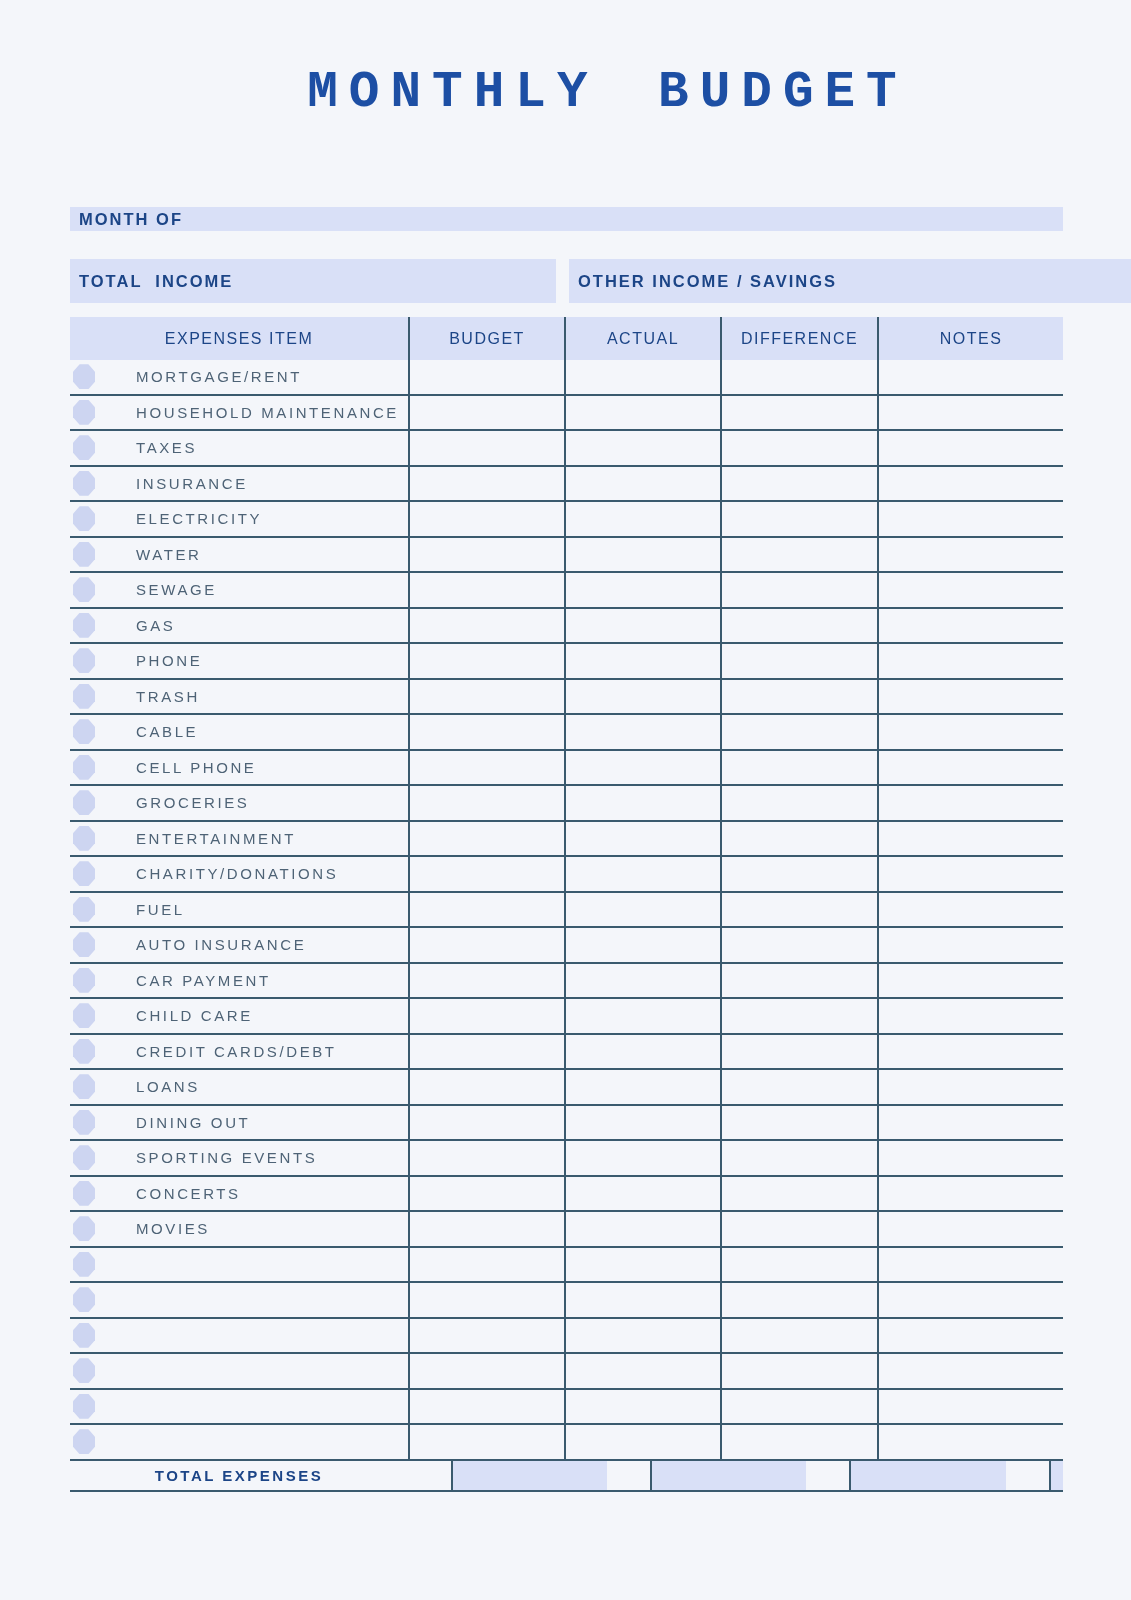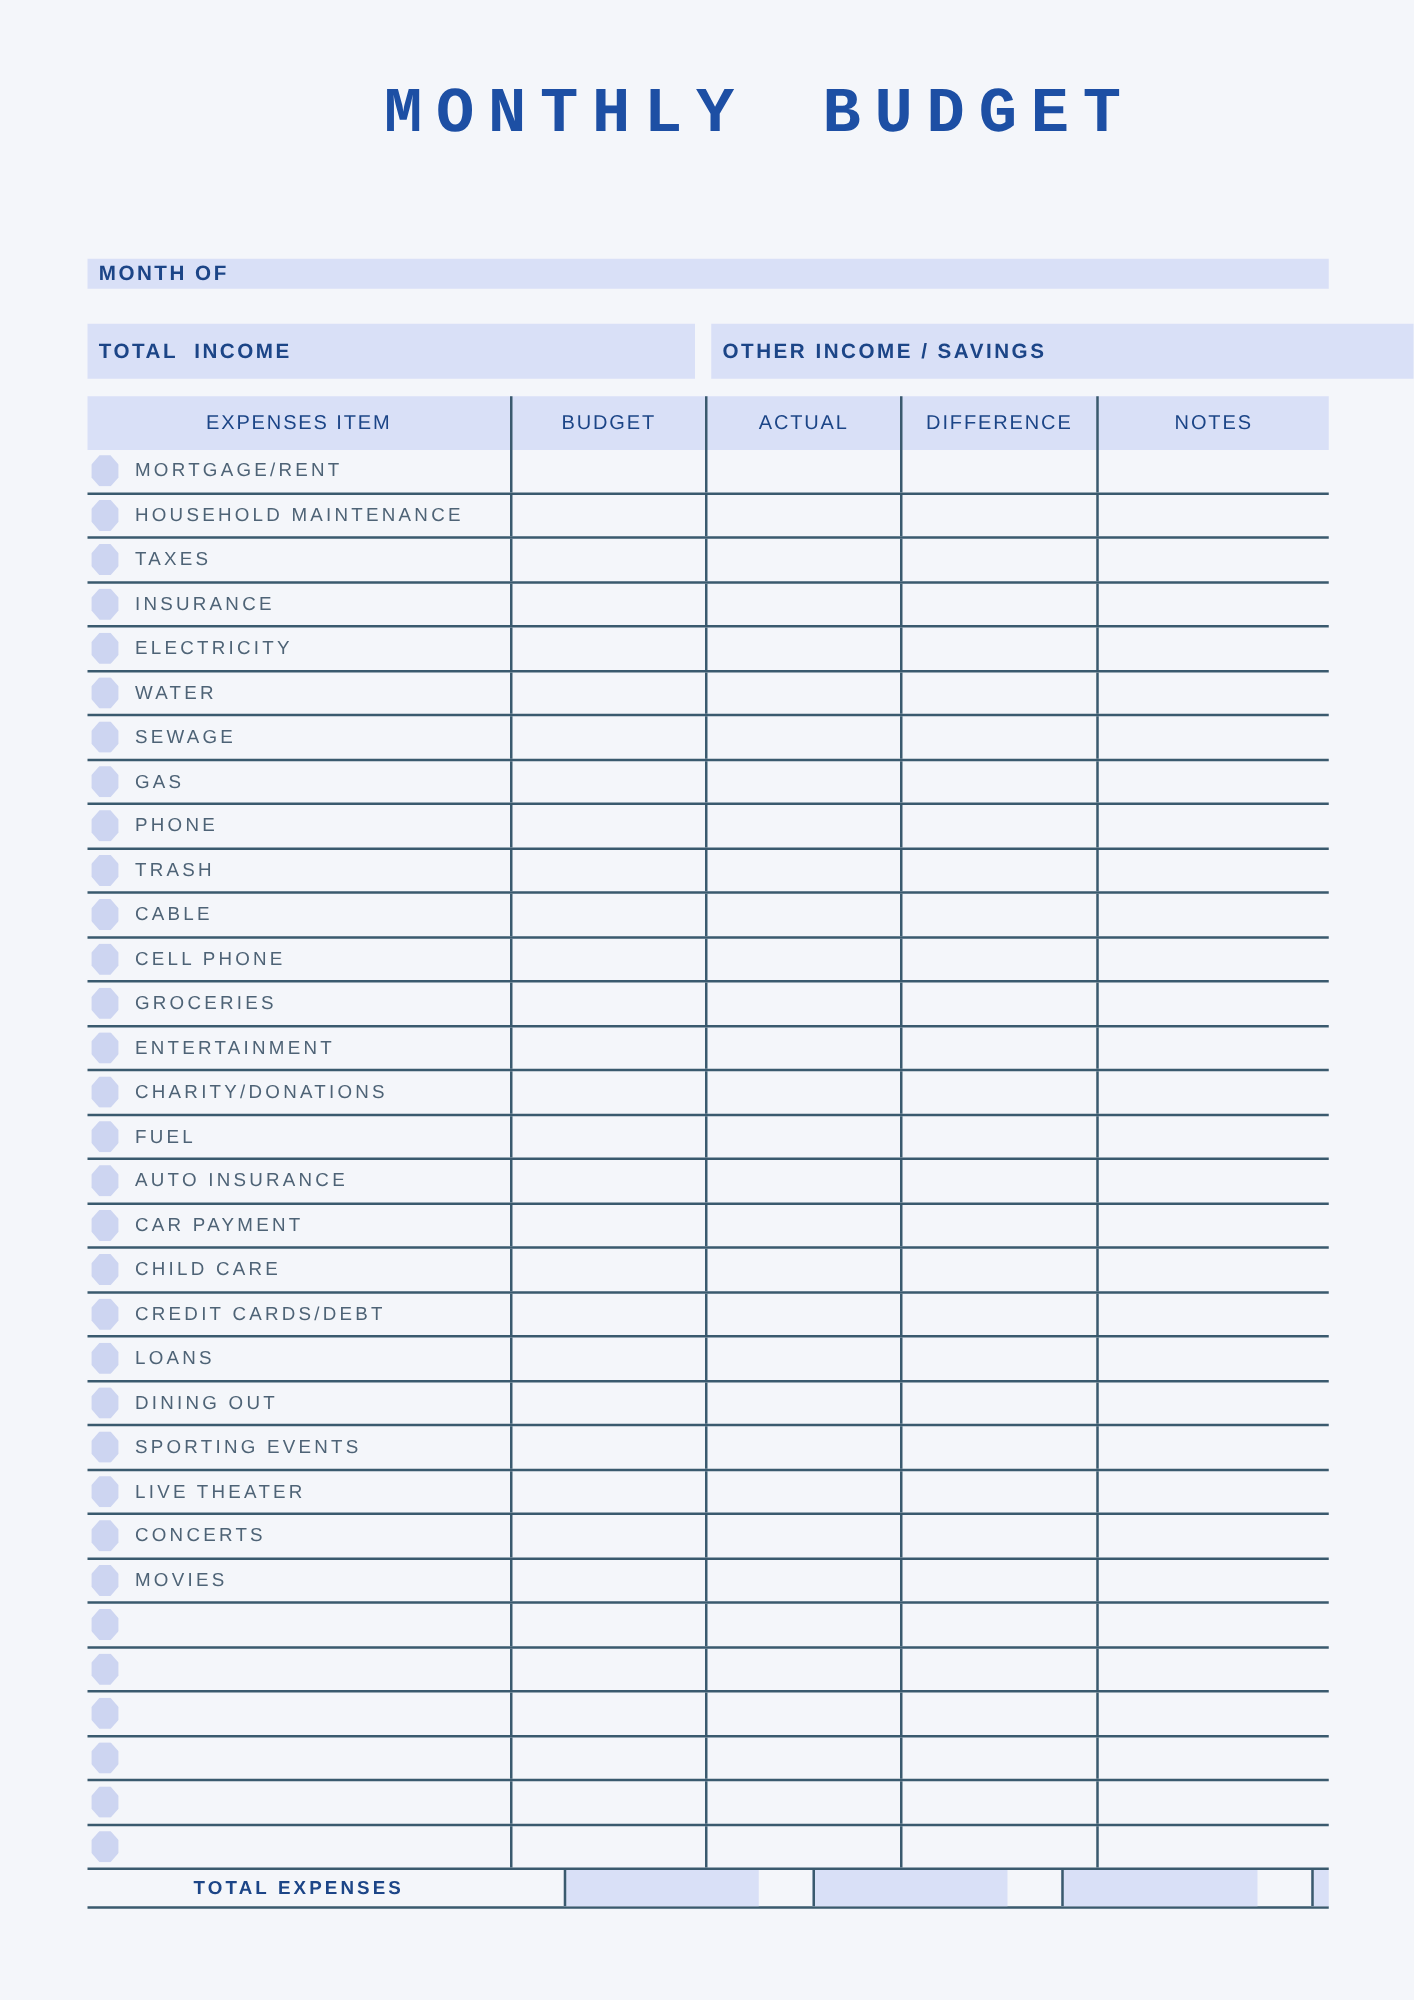--- a/index.html
+++ b/index.html
@@ -51,21 +51,21 @@
   .cell{box-sizing:border-box;min-width:0;}
   .cell + .cell{border-left:2px solid var(--line);}
 
   .t-head{height:43px;background:var(--lavender);}
   .t-head .cell{
     display:flex;align-items:center;justify-content:center;
     font-weight:normal;font-size:16px;letter-spacing:1.5px;color:var(--navy);
   }
 
   .body-row{height:35.5px;border-bottom:2px solid var(--line);box-sizing:border-box;}
-  .label-cell{display:flex;align-items:center;}
+  .label-cell{display:flex;align-items:center;gap:28px;}
   .bullet{
     width:22px;height:25px;margin-left:3px;flex:none;
     background:var(--bullet);
     clip-path:polygon(30% 0,70% 0,100% 30%,100% 70%,70% 100%,30% 100%,0 70%,0 30%);
   }
   .row-label{
     margin-left:13px;
     font-size:15px;
     letter-spacing:2.6px;
     color:var(--row-text);
@@ -335,30 +335,20 @@
             <span class="row-label">SPORTING EVENTS</span>
           </div>
           <div class="cell fill-cell"></div>
           <div class="cell fill-cell"></div>
           <div class="cell fill-cell"></div>
           <div class="cell fill-cell"></div>
         </div>
         <div class="t-row body-row">
           <div class="cell label-cell">
             <span class="bullet"></span>
-            <span class="row-label">LIVE THEATER</span>
-          </div>
-          <div class="cell fill-cell"></div>
-          <div class="cell fill-cell"></div>
-          <div class="cell fill-cell"></div>
-          <div class="cell fill-cell"></div>
-        </div>
-        <div class="t-row body-row">
-          <div class="cell label-cell">
-            <span class="bullet"></span>
             <span class="row-label">CONCERTS</span>
           </div>
           <div class="cell fill-cell"></div>
           <div class="cell fill-cell"></div>
           <div class="cell fill-cell"></div>
           <div class="cell fill-cell"></div>
         </div>
         <div class="t-row body-row">
           <div class="cell label-cell">
             <span class="bullet"></span>

